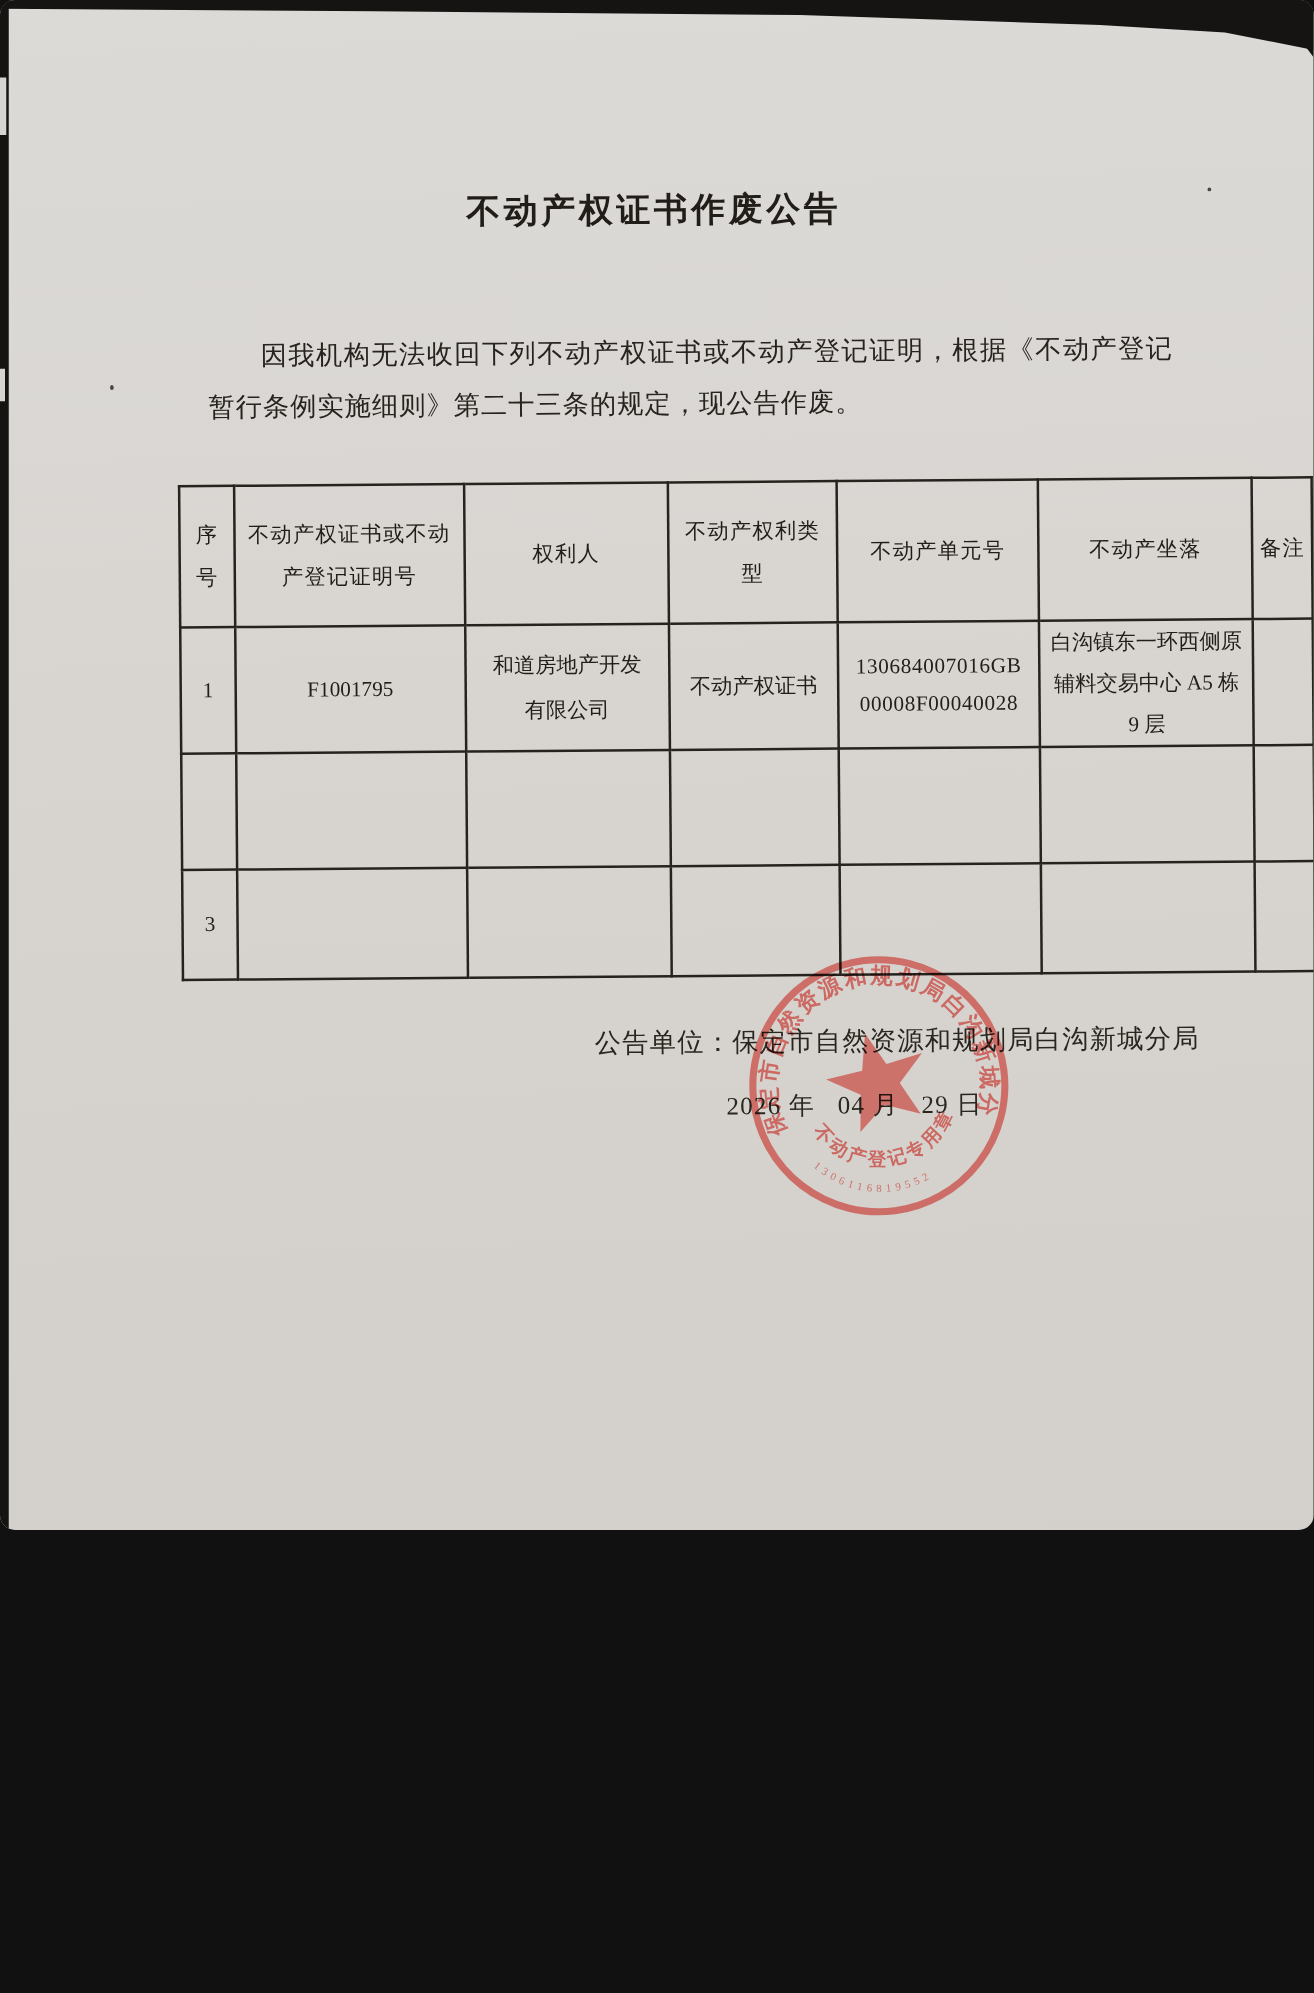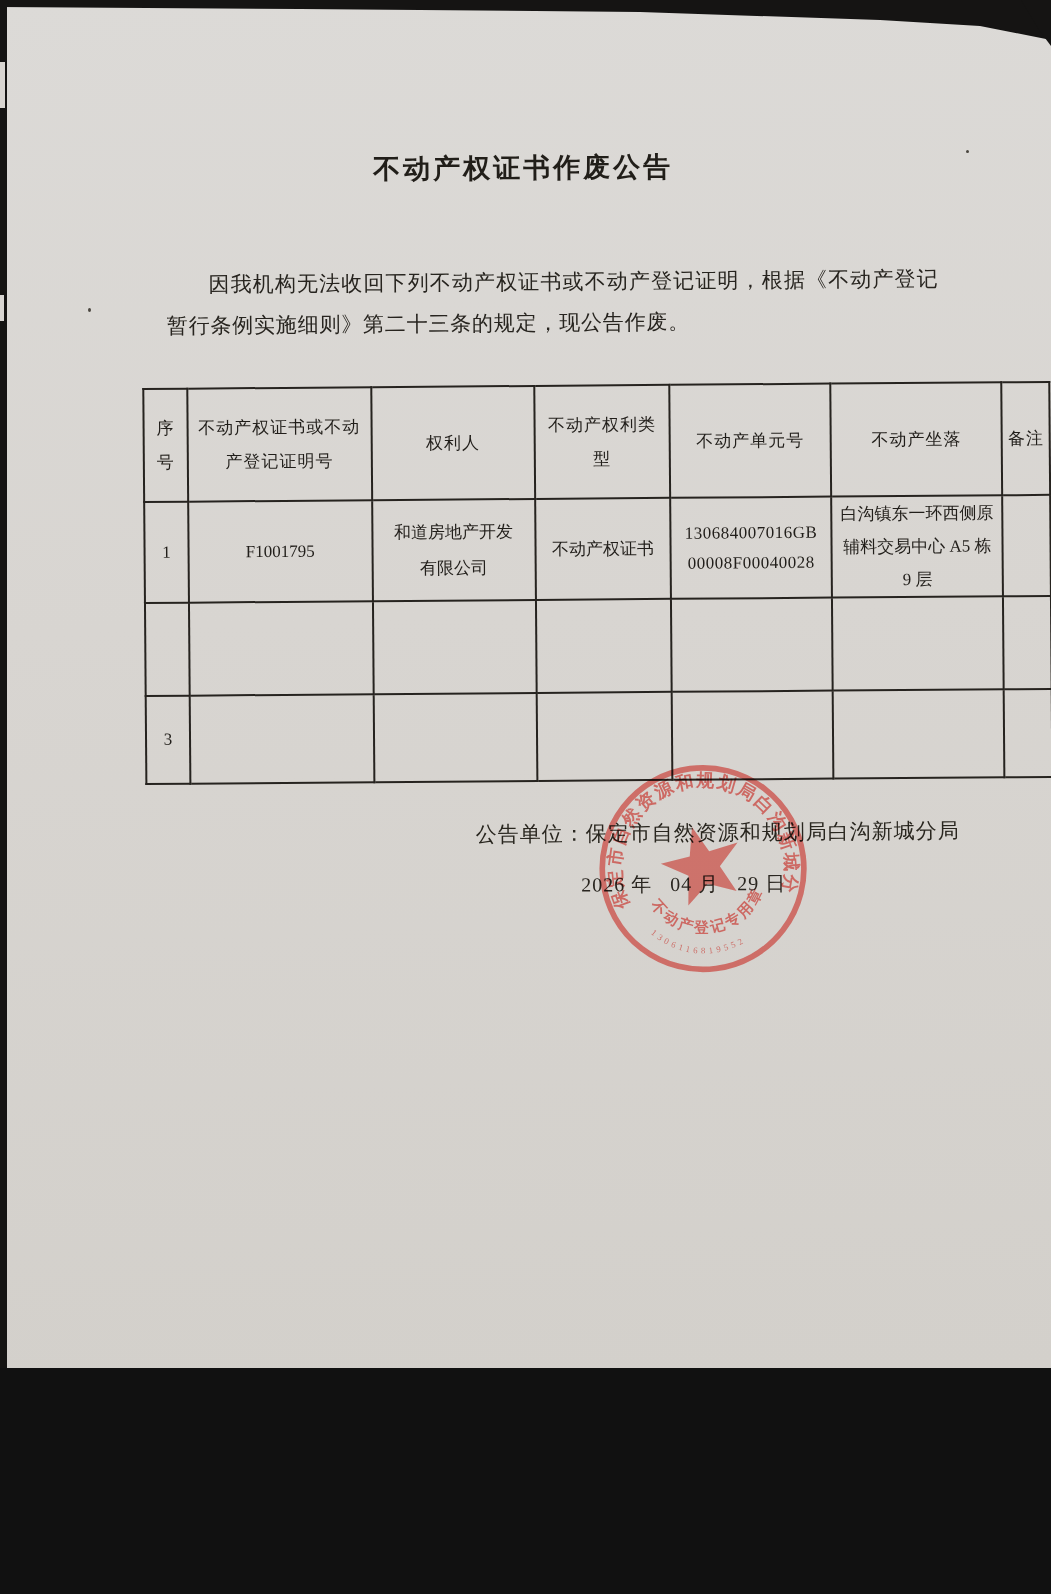--- a/index.html
+++ b/index.html
@@ -1,18 +1,18 @@
 <!DOCTYPE html>
 <html><head>
 <meta charset="utf-8">
 <style>
   html,body{margin:0;padding:0;background:#111;}
-  #scan{position:relative;width:1051px;height:1368px;overflow:hidden;
+  #scan{position:relative;width:1051px;height:1224px;overflow:hidden;
         background:linear-gradient(178deg,#dcdad7 0%,#d8d5d1 45%,#d3d0cb 100%);
-        font-family:"Liberation Serif","DejaVu Serif",serif;color:#24211d;}
+        font-family:"Liberation Serif","DejaVu Serif",serif;color:#24211d;border-radius:12px;}
   
   .edge{position:absolute;background:#151413;}
   #edge-top{left:0;top:0;width:1051px;height:40px;
     clip-path:polygon(0 0,1051px 0,1051px 40px,980px 26px,880px 20px,640px 12px,300px 9px,0 7px);}
   #edge-left{left:0;top:0;width:7px;height:1594px;}
   .notch{position:absolute;background:#d8d5d1;}
   #notch-1{left:0;top:62px;width:5px;height:46px;}
   #notch-2{left:0;top:295px;width:4px;height:26px;}
   #edge-bottom{left:0;top:1552px;width:1051px;height:42px;
     clip-path:polygon(0 16px,70px 24px,300px 28px,470px 29px,760px 27px,950px 25px,1015px 16px,1051px 10px,1051px 42px,0 42px);}

